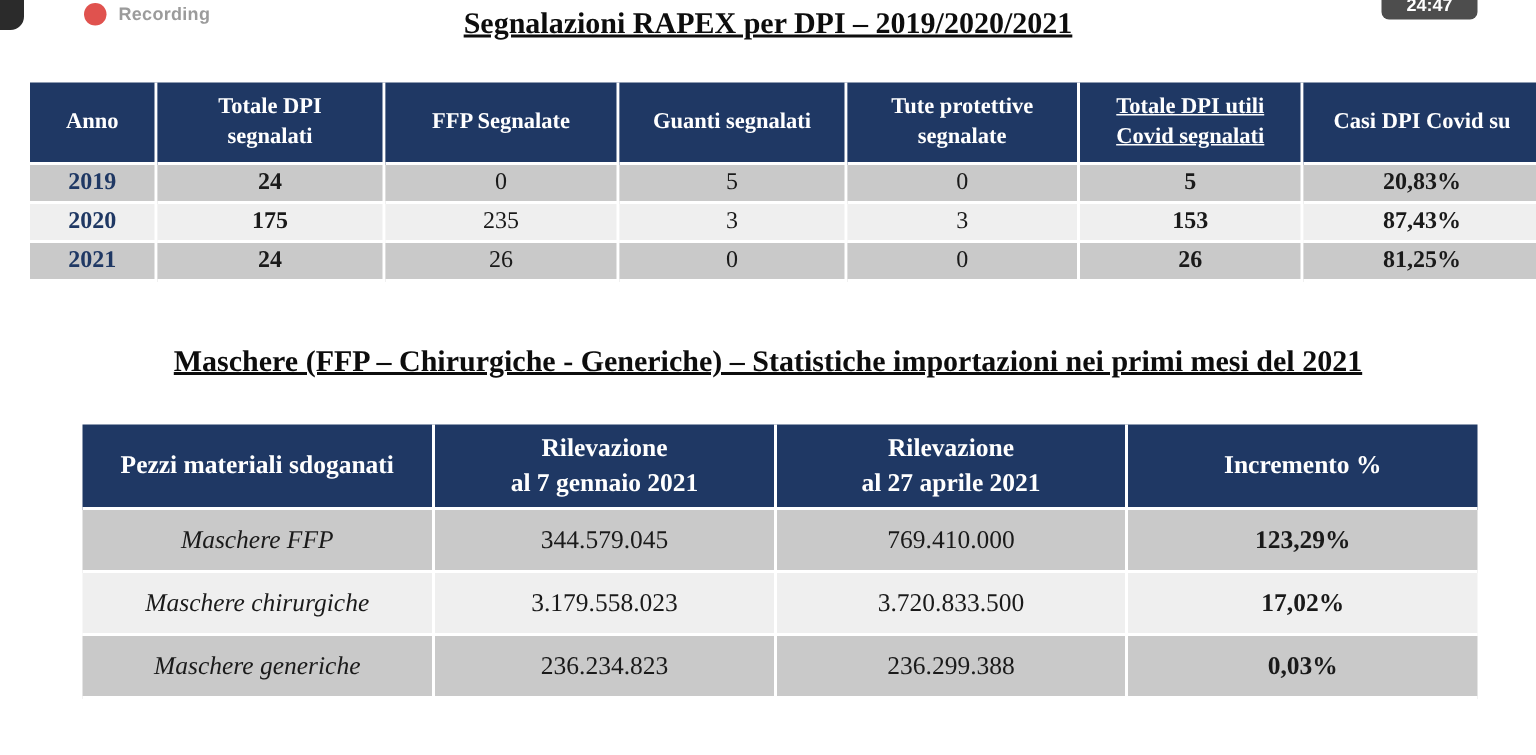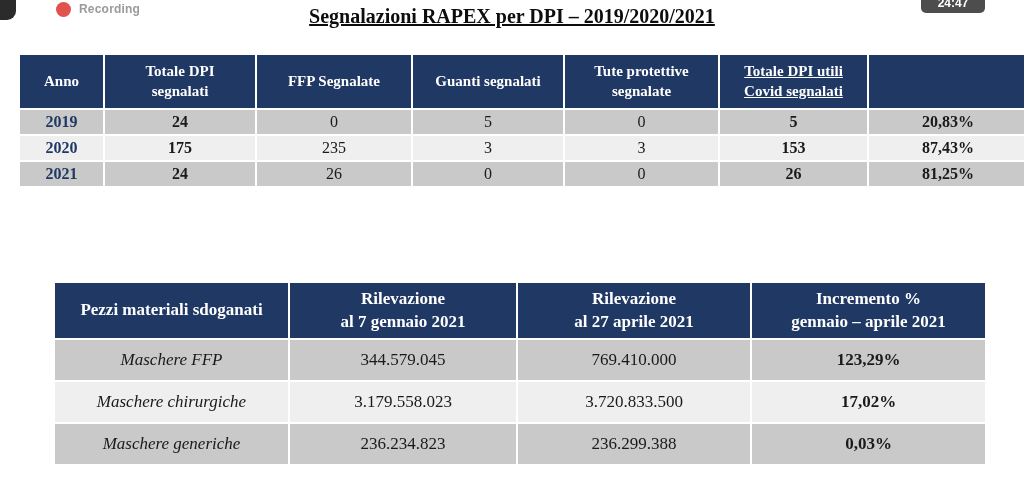--- a/index.html
+++ b/index.html
@@ -109,20 +109,21 @@
       </div>
       <div class="th">
         <span class="hline">Tute protettive</span>
         <span class="hline">segnalate</span>
       </div>
       <div class="th">
         <span class="hline u">Totale DPI utili</span>
         <span class="hline u">Covid segnalati</span>
       </div>
       <div class="th">
+        <span class="hline">Casi DPI Covid su</span>
       </div>
     </div>
 
     <div class="trow row-gray">
       <div class="td year">2019</div>
       <div class="td bold">24</div>
       <div class="td">0</div>
       <div class="td">5</div>
       <div class="td">0</div>
       <div class="td bold">5</div>
@@ -143,37 +144,39 @@
       <div class="td year">2021</div>
       <div class="td bold">24</div>
       <div class="td">26</div>
       <div class="td">0</div>
       <div class="td">0</div>
       <div class="td bold">26</div>
       <div class="td pct">81,25%</div>
     </div>
   </div>
 
+  <div class="slide-title" id="title2">
+    <span class="u">Maschere (FFP – Chirurgiche - Generiche) – Statistiche importazioni nei primi mesi del 2021</span>
+  </div>
 
   <div class="tbl" id="table2">
     <div class="trow">
       <div class="th">
         <span class="hline">Pezzi materiali sdoganati</span>
       </div>
       <div class="th">
         <span class="hline">Rilevazione</span>
         <span class="hline">al 7 gennaio 2021</span>
       </div>
       <div class="th">
         <span class="hline">Rilevazione</span>
         <span class="hline">al 27 aprile 2021</span>
       </div>
       <div class="th">
         <span class="hline">Incremento %</span>
-        <span class="hline">gennaio – aprile 2021</span>
       </div>
     </div>
 
     <div class="trow row-gray">
       <div class="td label2">Maschere FFP</div>
       <div class="td">344.579.045</div>
       <div class="td">769.410.000</div>
       <div class="td pct2">123,29%</div>
     </div>
 

